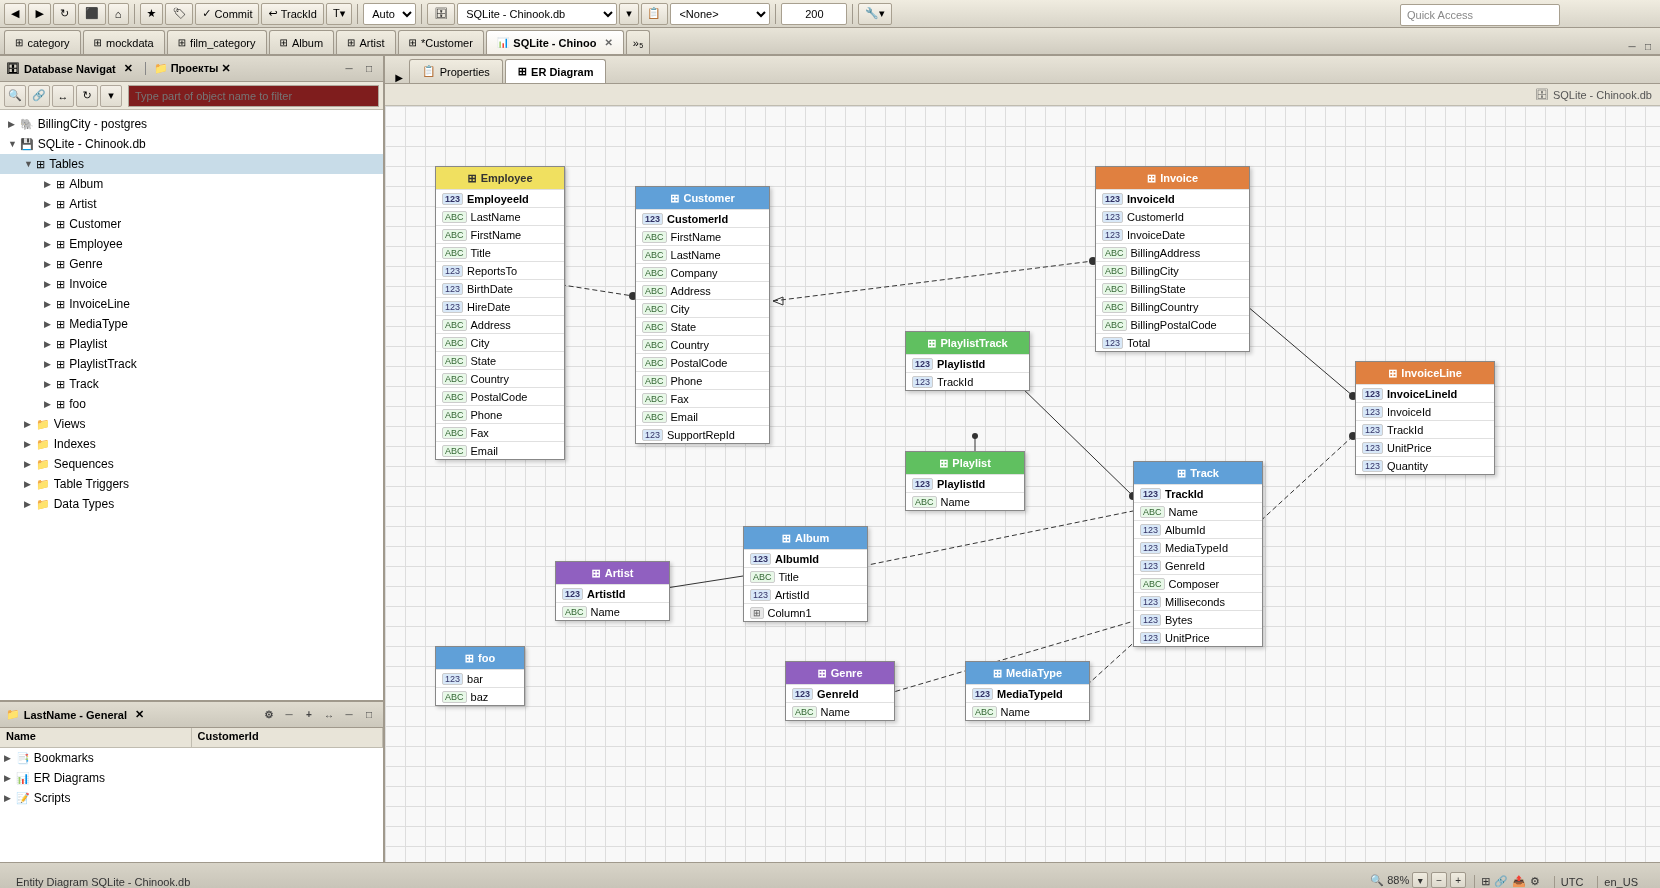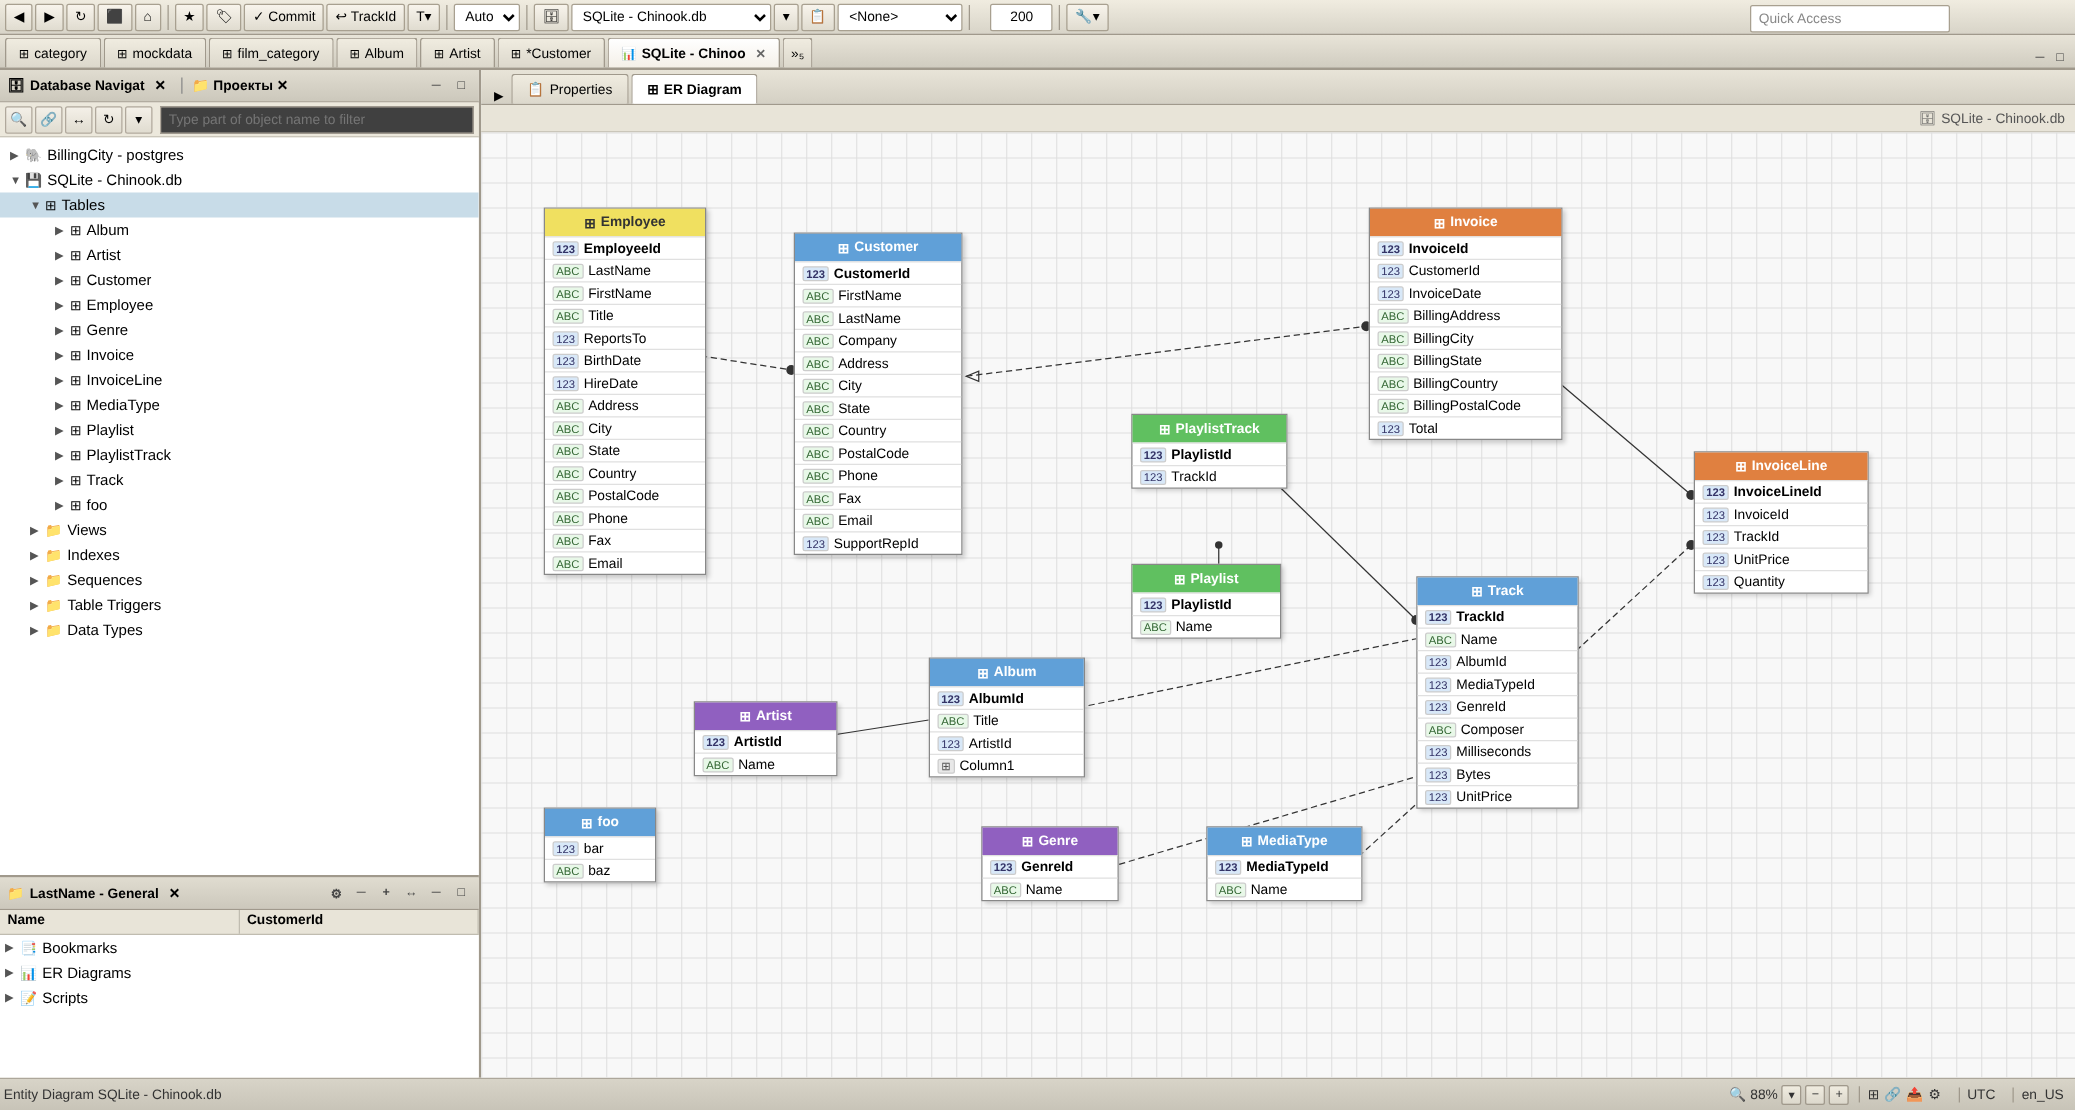--- a/index.html
+++ b/index.html
@@ -144,21 +144,21 @@
       border-radius: 2px;
       display: flex; align-items: center; justify-content: center;
       cursor: pointer; font-size: 11px;
     }
     .search-box {
       height: 22px;
       width: 100%;
       border: 1px solid #b0a89c;
       padding: 0 6px;
       font-size: 11px;
-      background: #404040;
+      background: #7f1d1d;
       color: #999;
     }
     .tree-container {
       flex: 1;
       overflow-y: auto;
       overflow-x: hidden;
       padding: 4px 0;
       background: #fff;
     }
     .tree-item {
@@ -322,22 +322,22 @@
       height: 100%;
       pointer-events: none;
     }
 
     
     #statusbar {
       height: 26px;
       background: linear-gradient(to bottom, #d8d4c8, #c8c4b8);
       border-top: 1px solid #a0998c;
       display: flex;
-      align-items: center;
-      padding: 0 3px;
+      align-items: flex-end;
+      padding: 0 16px;
       font-size: 11px;
       color: #333;
       gap: 8px;
     }
     .status-spacer { flex: 1; }
     .status-section {
       display: flex;
       align-items: center;
       gap: 4px;
       padding: 0 6px;
@@ -386,21 +386,21 @@
   <div class="toolbar-btn">🗄</div>
   <select class="toolbar-select" style="width:160px">
     <option>SQLite - Chinook.db</option>
   </select>
   <div class="toolbar-btn">▾</div>
   <div class="toolbar-btn">📋</div>
   <select class="toolbar-select" style="width:100px">
     <option>&lt;None&gt;</option>
   </select>
   <div class="toolbar-sep"></div>
-  <input type="text" class="toolbar-select" value="200" style="width: 50px; text-align: center; margin-left: 11px;">
+  <input type="text" class="toolbar-select" value="200" style="width: 66px; text-align: center;">
   <div class="toolbar-sep"></div>
   <div class="toolbar-btn">🔧▾</div>
   <div class="toolbar-spacer"></div>
   <div id="quick-access">
     <span>Quick Access</span>
   </div>
   <div style="width:80px"></div>
 </div>
 
 <div id="tabbar">

